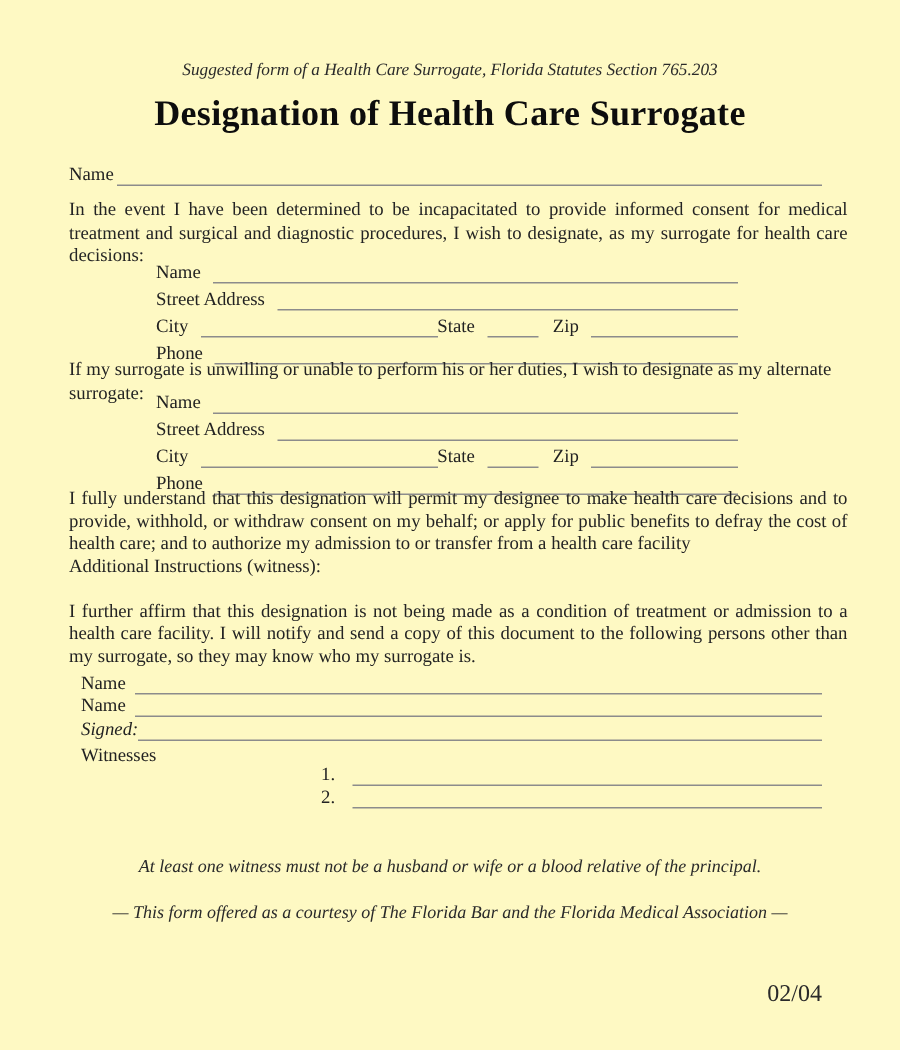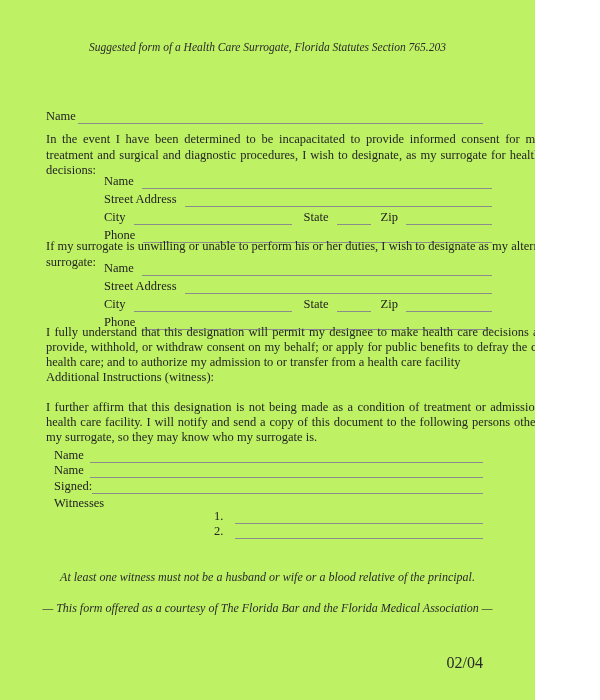--- a/index.html
+++ b/index.html
@@ -1,21 +1,21 @@
 <!DOCTYPE html>
 <html><head>
 <meta charset="utf-8">
 <style>
   * { margin: 0; padding: 0; box-sizing: border-box; }
   html, body { background: #ffffff; }
   .page {
     position: relative;
-    width: 535px;
+    width: 600px;
     height: 700px;
-    background: #bef264;
+    background: #fef9c3;
     font-family: "Liberation Serif", serif;
     color: #222222;
     overflow: hidden;
   }
   .abs { position: absolute; }
   .center { left: 0; right: 0; text-align: center; }
 
   .top-note {
     top: 41px;
     font-style: italic;
@@ -65,32 +65,32 @@
 
   .fblock {
     left: 104px;
     width: 388px;
   }
   .block-1 { top: 171px; }
   .block-2 { top: 258px; }
   .frow { display: flex; align-items: flex-end; height: 18px; font-size: 12.5px; }
   .flabel { margin-right: 8px; white-space: nowrap; }
   .city-line { flex: 0 0 158px; }
-  .state-label { margin-left: 12px; }
+  .state-label { }
   .state-line { flex: 0 0 34px; }
   .zip-label { margin-left: 10px; text-align: right; }
 
   .notify-row {
     left: 54px; right: 52px;
     height: 16px;
   }
   .notify-row .nlabel { flex: 0 0 36px; }
   .nr-1 { top: 447px; }
   .nr-2 { top: 462px; }
-  .nr-3 { top: 478px; }
+  .nr-3 { top: 478px; font-style: italic; }
 
   .witnesses-label { top: 496px; left: 54px; font-size: 12.5px; }
   .witness-row { left: 214px; right: 52px; height: 16px; }
   .witness-row .wnum { margin-right: 12px; }
   .wr-1 { top: 508px; }
   .wr-2 { top: 523px; }
 
   .witness-note {
     top: 570px;
     font-style: italic;
@@ -111,20 +111,21 @@
     color: #2a2a2a;
   }
 </style>
 </head>
 <body>
 
 <div class="page">
 
   <div class="abs center top-note">Suggested form of a Health Care Surrogate, Florida Statutes Section 765.203</div>
 
+  <div class="abs center form-title">Designation of Health Care Surrogate</div>
 
   <div class="abs row principal-row">
     <span class="plabel">Name</span>
     <div class="line"></div>
   </div>
 
   <div class="abs para p1">In the event I have been determined to be incapacitated to provide informed consent for medical treatment and surgical and diagnostic procedures, I wish to designate, as my surrogate for health care decisions:</div>
 
   <div class="abs fblock block-1">
     <div class="frow">

